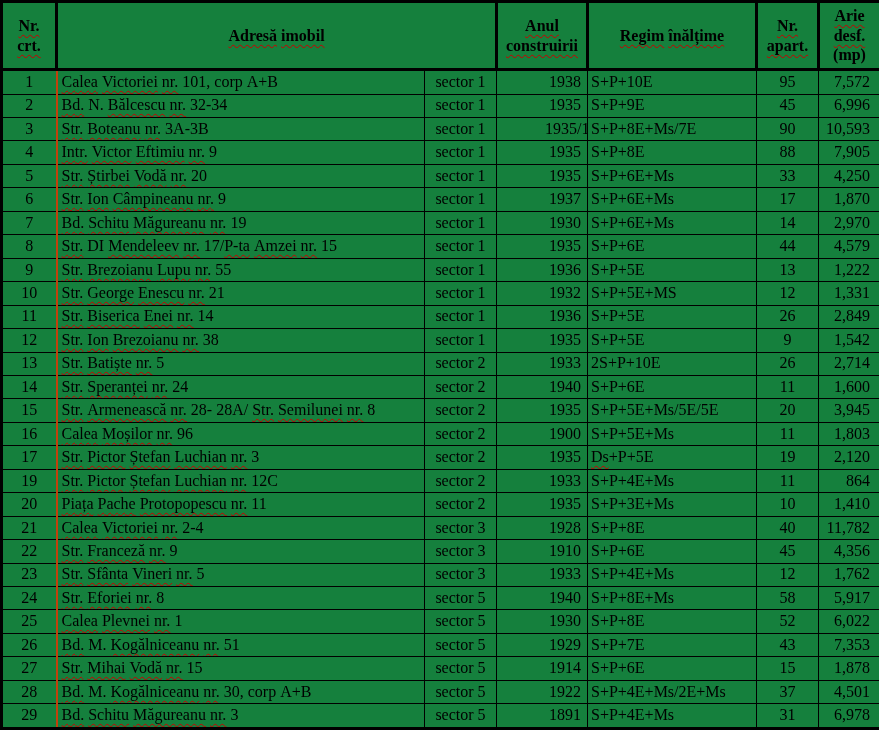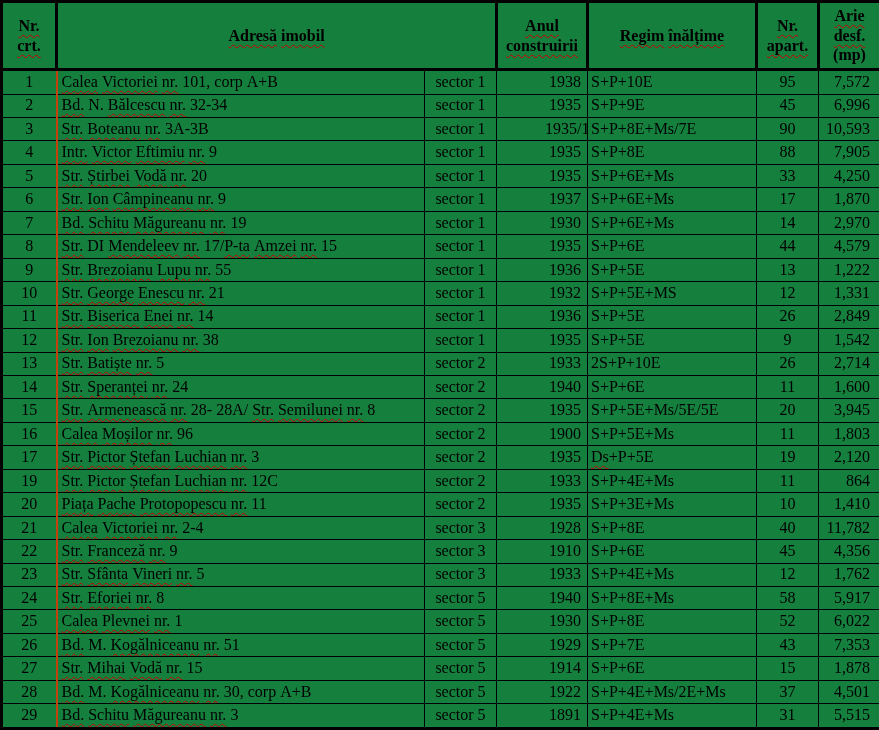--- a/index.html
+++ b/index.html
@@ -292,17 +292,17 @@
           <td class="c-apart">37</td>
           <td class="c-arie">4,501</td>
         </tr>
         <tr>
           <td class="c-num">29</td>
           <td class="c-addr"><span class="sp">Bd.</span>&nbsp;<span class="sp">Schitu</span>&nbsp;<span class="sp">Măgureanu</span>&nbsp;<span class="sp">nr.</span>&nbsp;3</td>
           <td class="c-sector">sector&nbsp;5</td>
           <td class="c-year">1891</td>
           <td class="c-regim">S+P+4E+Ms</td>
           <td class="c-apart">31</td>
-          <td class="c-arie">5,515</td>
+          <td class="c-arie">6,978</td>
         </tr>
       </tbody>
   </table>
 </div>
 
 </body></html>

